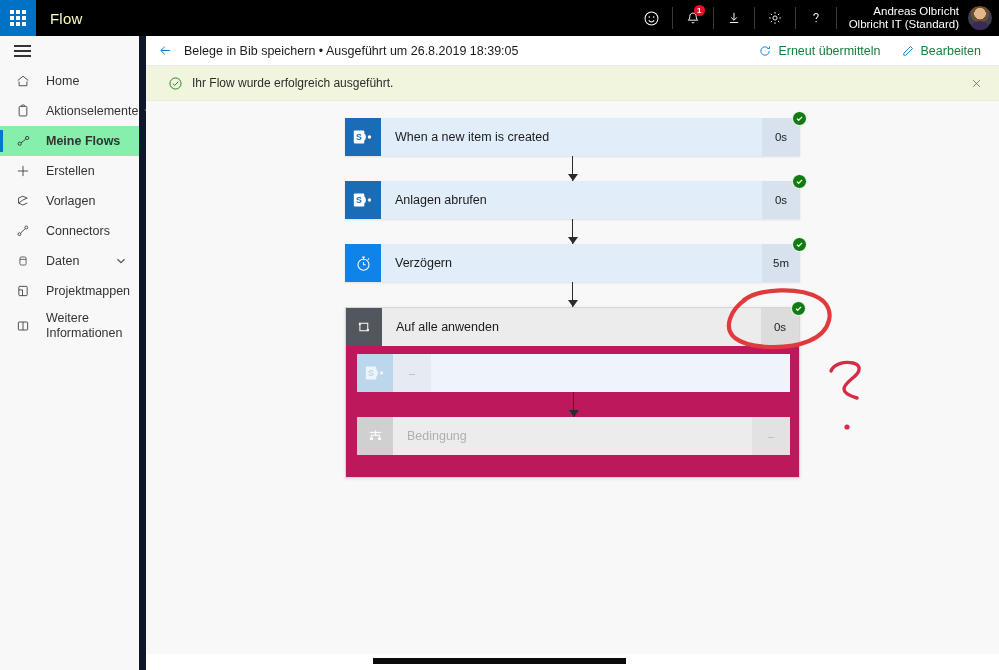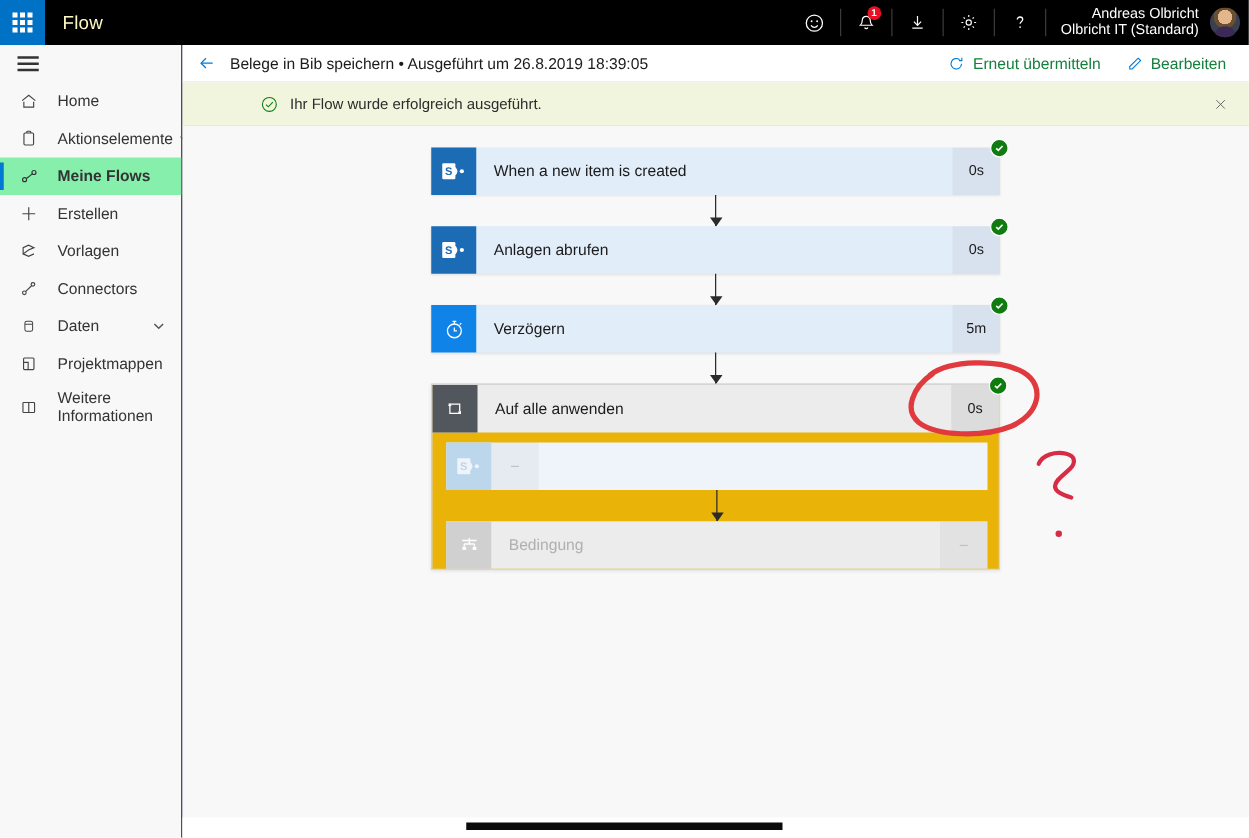--- a/index.html
+++ b/index.html
@@ -69,21 +69,21 @@
   .avatar::after {
     content:""; position:absolute; left:4px; right:4px; bottom:0; height:9px;
     background:#3b2a55; border-radius: 50% 50% 0 0 / 70% 70% 0 0;
   }
 
   
   .leftnav {
     position: absolute; top: 36px; left: 0;
     width: 146px; height: 634px;
     background: #f8f8f8;
-    border-right: 1px solid #0f172a;
+    border-right: 7px solid #0f172a;
   }
   .nav-hamburger {
     height: 30px; display: flex; align-items: center; padding-left: 14px;
     cursor: pointer;
   }
   .nav-hamburger span {
     display: block; width: 17px; height: 1.5px; background: #333;
     box-shadow: 0 5px 0 #333, 0 -5px 0 #333;
   }
   .nav-item {
@@ -128,21 +128,20 @@
   .cmd-btn.disabled { color: #b4b4b4; cursor: default; }
   .cmd-btn.disabled .ci { color: #c8c8c8; }
 
   
   .banner {
     position: absolute; top: 66px; left: 146px;
     width: 853px; height: 35px;
     background: #f2f5dd;
     display: flex; align-items: center;
     border-bottom: 1px solid #e8ecd2;
-    padding-left: 40px;
   }
   .banner-ico { margin-left: 22px; color: #107c10; display:flex; align-items:center; }
   .banner-text { font-size: 12px; color: #2c2c2c; margin-left: 9px; }
   .banner-close {
     margin-left: auto; margin-right: 16px; color: #666;
     cursor: pointer; display:flex; align-items:center;
   }
 
   
   .canvas {
@@ -200,23 +199,24 @@
   .connector .line::after {
     content: ""; position: absolute; left: -4px; bottom: 0;
     border-left: 5px solid transparent; border-right: 5px solid transparent;
     border-top: 7px solid #2b2b2b;
   }
 
   
   .scope {
     position: relative;
     width: 455px;
-    background: #eab308;
+    background: #be185d;
     border: 1px solid #d6d6d6;
     box-shadow: 0 1px 3px rgba(0,0,0,.10);
+    padding-bottom: 22px;
   }
   .scope-head {
     position: relative;
     height: 38px; display: flex; align-items: stretch;
     background: #ececec;
   }
   .scope-head .card-title { color: #1b1b1b; }
   .scope-head .card-dur { background: #dcdcdc; }
   .scope-body { padding: 8px 11px 0 11px; }
   .card.dim { background: #eef4fa; box-shadow: none; }

